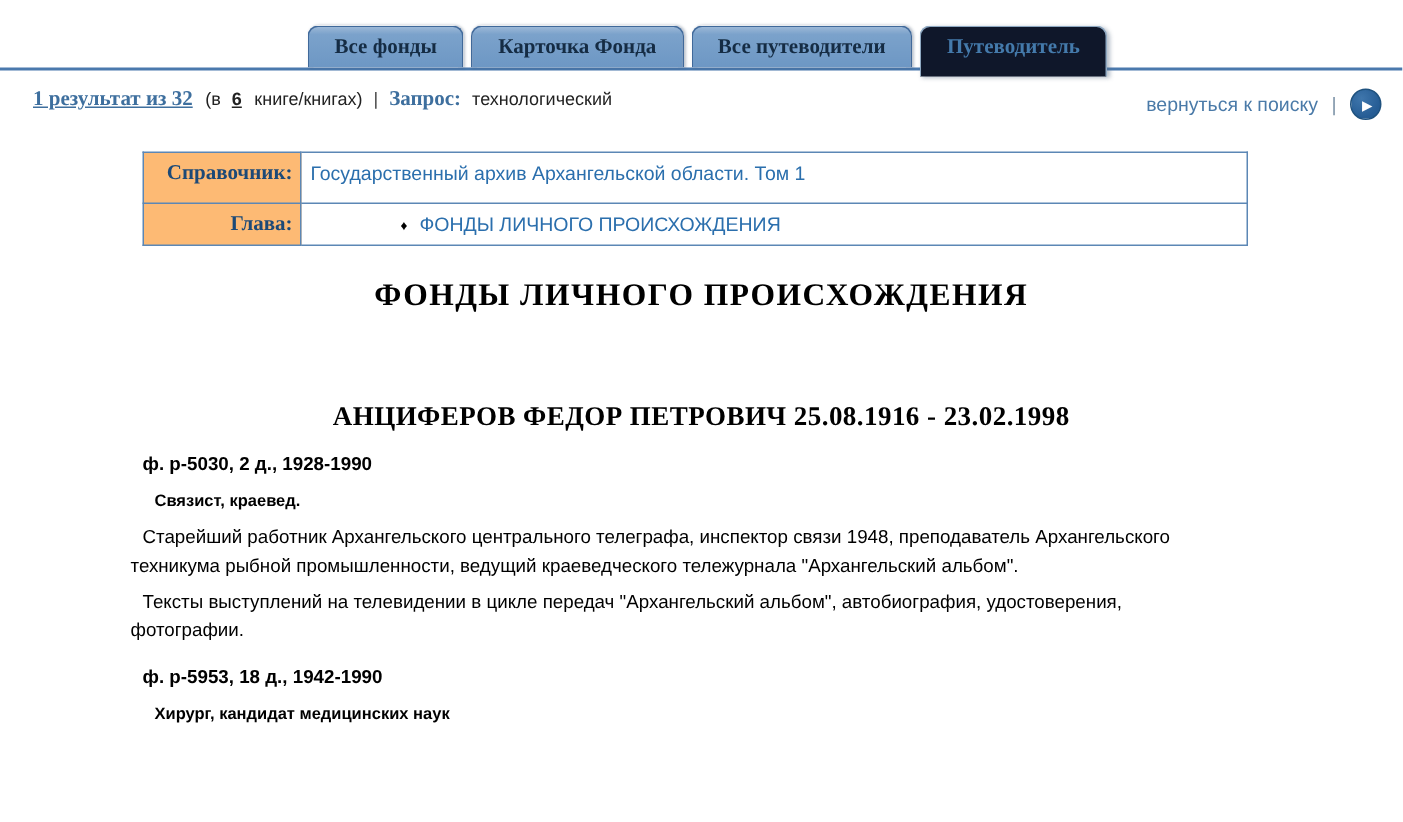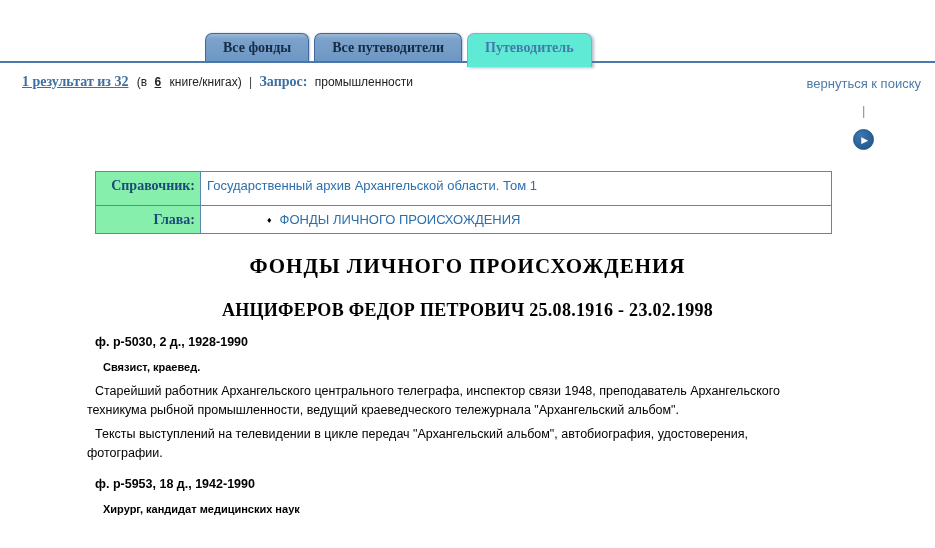--- a/index.html
+++ b/index.html
@@ -1,102 +1,103 @@
 <!DOCTYPE html>
 <html lang="ru"><head>
 <meta charset="utf-8">
 <style>
   html,body{margin:0;padding:0;}
   body{
     width:935px;height:548px;overflow:hidden;background:#ffffff;
     font-family:"Liberation Sans",sans-serif;color:#000;
   }
   
-  .tabstrip{position:relative;height:50px;margin-top:16px;}
+  .tabstrip{position:relative;height:50px;}
   .tab-baseline{position:absolute;left:0;right:0;top:45px;height:2px;background:#4a79ad;z-index:1;}
   .tabs{position:absolute;left:205px;top:17px;height:28px;display:flex;align-items:flex-end;gap:5px;z-index:2;}
   .tab{
     height:28px;display:flex;align-items:center;padding:0 17px;box-sizing:border-box;
     background:linear-gradient(#9cb8d7 0,#7ba2cb 18%,#6d97c4 100%);
     border:1px solid #40699a;border-bottom:none;border-radius:7px 7px 0 0;
     font-family:"Liberation Serif",serif;font-weight:bold;font-size:14px;color:#152c44;
     white-space:nowrap;cursor:pointer;position:relative;z-index:2;
     box-shadow:1px 0 2px rgba(60,80,110,.35);
   }
   .tab.active{
-    height:34px;margin-bottom:-6px;background:#5eead4;border:1px solid #8fa9c2;border-bottom:none;
+    height:34px;margin-bottom:-6px;background:#0f172a;border:1px solid #8fa9c2;border-bottom:none;
     color:#447aab;z-index:3;box-shadow:2px 1px 3px rgba(90,110,135,.45);
     padding-bottom:6px;
   }
   
   .results-bar{display:flex;justify-content:space-between;align-items:flex-start;padding:7px 14px 4px 22px;line-height:18px;}
   .res-left{font-size:12px;color:#222;}
   .seg{margin-right:5px;text-decoration:underline;}
   .blue-serif{font-family:"Liberation Serif",serif;font-weight:bold;font-size:14px;color:#3e6f9e;}
   .books{font-size:12px;color:#222;}
   .pipe{color:#444;margin:0 4px;}
-  .res-right{display:flex;align-items:center;gap:9px;padding-top:2px;flex-direction:column;}
+  .res-right{display:flex;align-items:center;gap:9px;padding-top:2px;}
   .back-link{font-size:13px;color:#4a7aa8;cursor:pointer;text-decoration:none;}
   .back-pipe{color:#7d93a8;font-size:13px;}
   .fwd-btn{
     width:21px;height:21px;border-radius:50%;background:radial-gradient(circle at 35% 30%,#3f76ac,#255c94 70%);
     color:#fff;display:flex;align-items:center;justify-content:center;
     font-size:9px;cursor:pointer;border:1px solid #1f527f;box-sizing:border-box;padding-left:2px;
   }
   
   .info-table{margin:17px 0 0 95px;border-collapse:collapse;width:737px;table-layout:fixed;}
   .info-table td{border:1px solid #5c87b5;vertical-align:top;}
   td.lbl{
-    width:95px;background:#86efac;text-align:right;padding:6px 5px 4px 4px;
+    width:95px;background:#fdba74;text-align:right;padding:6px 5px 4px 4px;
     font-family:"Liberation Serif",serif;font-weight:bold;font-size:14px;color:#1c4977;
   }
   td.val{padding:6px 8px 4px 6px;font-size:13px;}
   .tbl-link{color:#2b6fad;text-decoration:none;cursor:pointer;}
   .chapter-bullet{color:#000;font-size:9px;margin:0 8px 0 60px;vertical-align:1px;}
   tr.row-guide{height:34px;}
   tr.row-chapter{height:28px;padding-left:47px;}
   
   .doc-title{
     margin-top:20px;text-align:center;font-family:"Liberation Serif",serif;font-weight:bold;
     font-size:21px;letter-spacing:1px;color:#000;
   }
   .page-num{margin-top:38px;text-align:center;font-size:12px;font-weight:bold;letter-spacing:1px;}
   .entry-heading{
     text-align:center;font-family:"Liberation Serif",serif;font-weight:bold;font-size:18px;color:#000;
-    margin:21px 0 0 0;letter-spacing:.3px;
+    margin:58px 0 0 0;letter-spacing:.3px;
   }
   .entry + .entry .entry-heading{margin-top:11px;}
   .fond-line{margin:14px 0 0 95px;font-size:12.5px;font-weight:bold;}
   .occupation-line{margin:12px 0 0 103px;font-size:11px;font-weight:bold;}
   .entry-para{
     margin:9px 40px 0 87px;max-width:740px;font-size:12.5px;line-height:19px;text-indent:8px;
   }
   .entry-para + .entry-para{margin-top:5px;}
 </style>
 </head>
 <body>
 
 <div class="tabstrip">
   <div class="tab-baseline"></div>
   <div class="tabs">
     <div class="tab">Все фонды</div>
+    <div class="tab">Карточка Фонда</div>
     <div class="tab">Все путеводители</div>
     <div class="tab active">Путеводитель</div>
   </div>
 </div>
 
 <div class="results-bar">
   <div class="res-left">
     <span class="blue-serif seg">1 результат из 32</span>
     <span class="books">(в</span>
     <b class="books seg" style="margin-left:4px;">6</b>
     <span class="books">книге/книгах)</span>
     <span class="pipe">|</span>
     <span class="blue-serif">Запрос:</span>
-    <span class="books" style="margin-left:4px;">промышленности</span>
+    <span class="books" style="margin-left:4px;">технологический</span>
   </div>
   <div class="res-right">
     <a class="back-link">вернуться к поиску</a>
     <span class="back-pipe">|</span>
     <div class="fwd-btn">
       <span>▶</span>
     </div>
   </div>
 </div>
 

